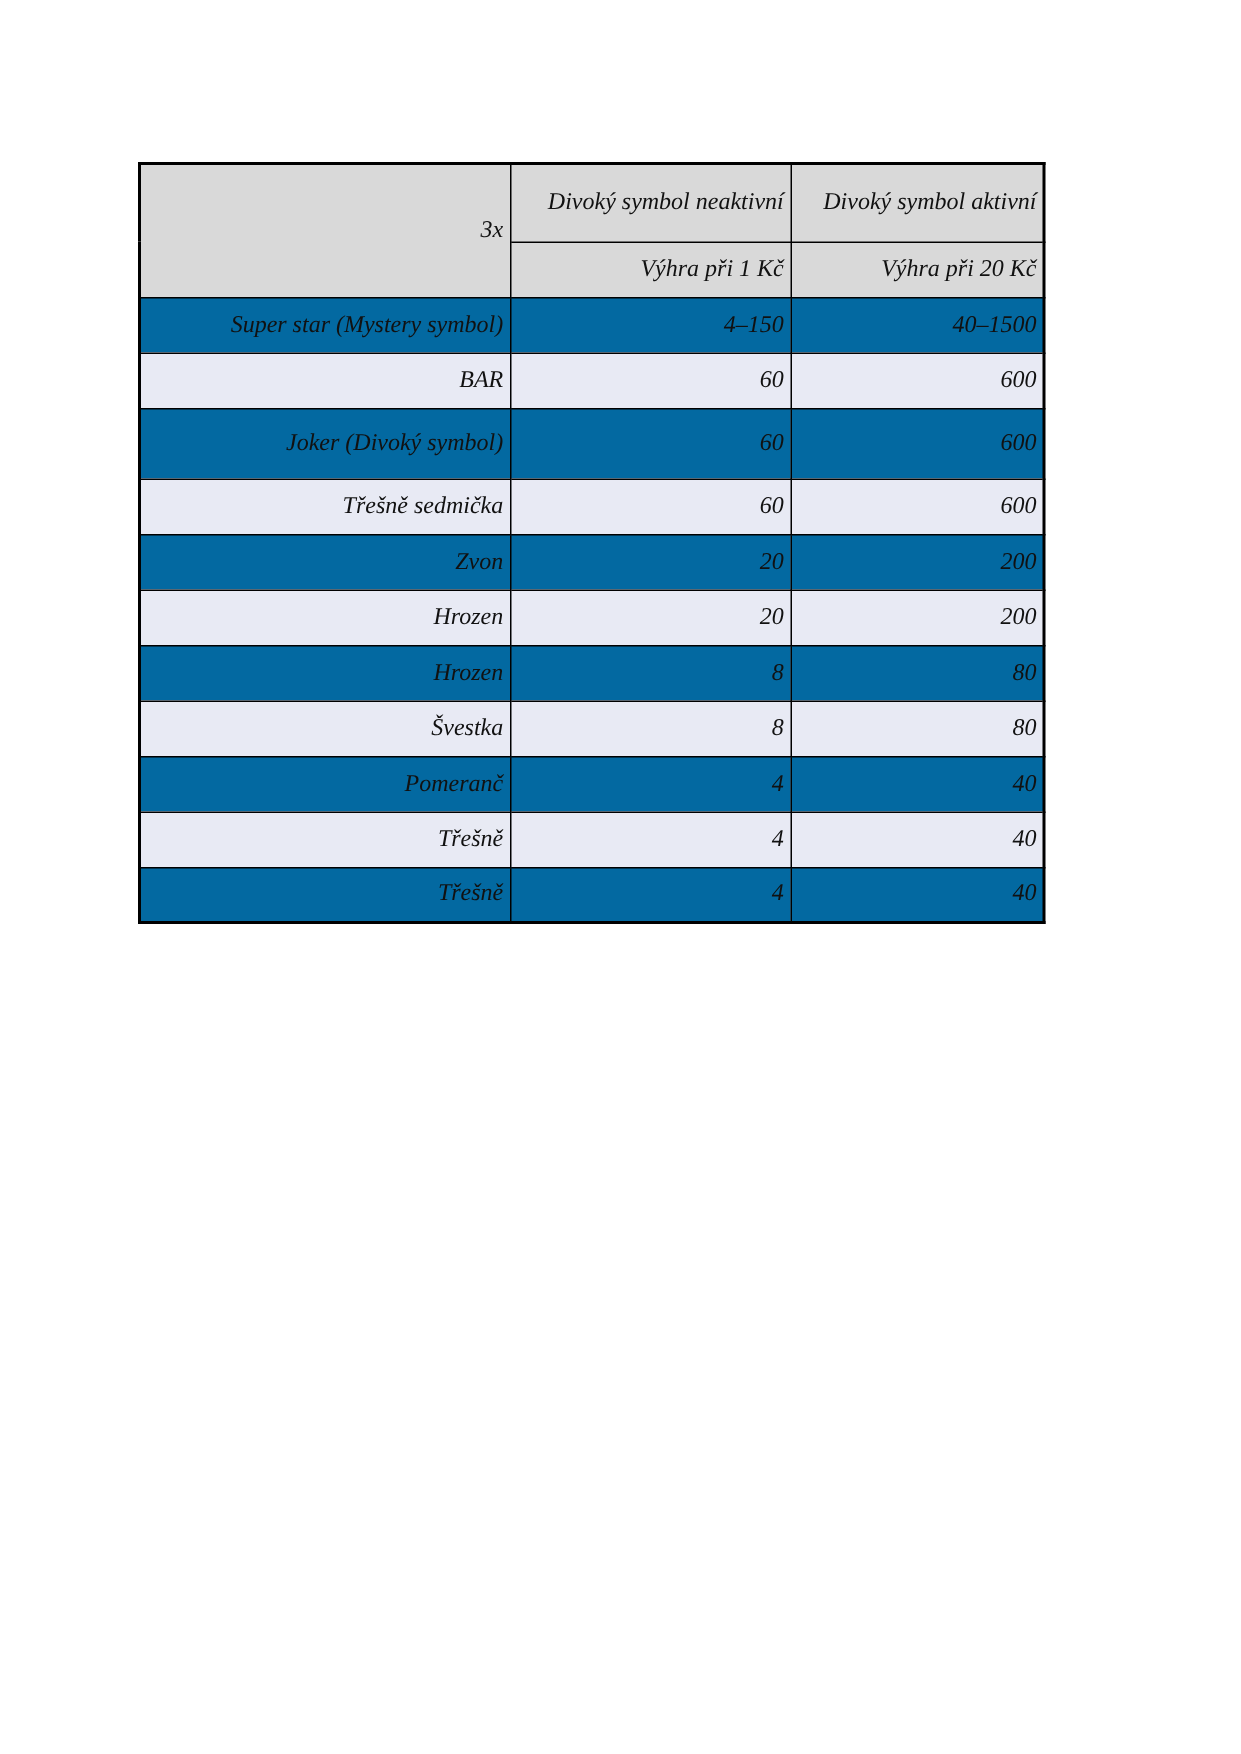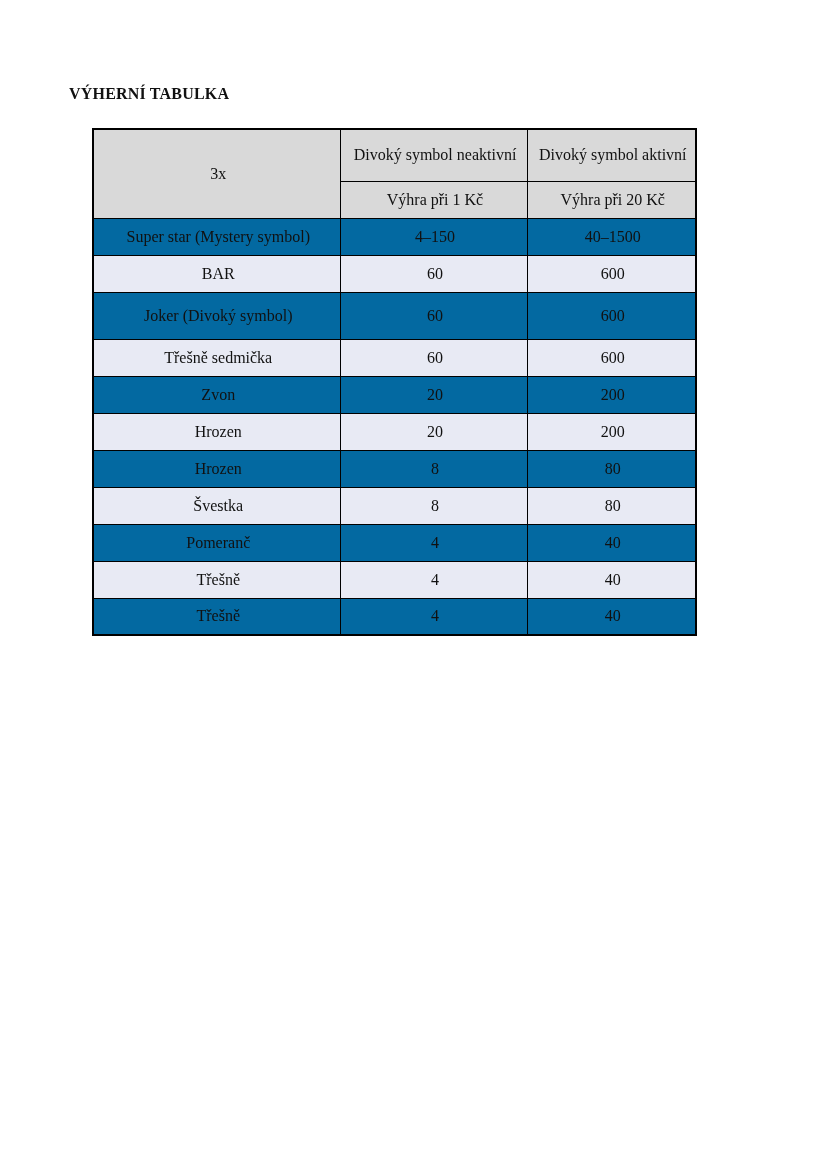--- a/index.html
+++ b/index.html
@@ -43,41 +43,41 @@
     width: 603px;
     table-layout: fixed;
     font-size: 16px;
   }
   table.payout col.c1 { width: 247px; }
   table.payout col.c2 { width: 187px; }
   table.payout col.c3 { width: 169px; }
   table.payout th, table.payout td {
     border: 1px solid var(--border);
     font-weight: normal;
-    text-align: center;
+    text-align: right;
     vertical-align: middle;
     padding: 2px 4px 2px 7px;
+    font-style: italic;
   }
   table.payout thead th {
     background: var(--header-bg);
   }
   tr.hdr-group th { height: 52px; }
   tr.hdr-sub th { height: 37px; margin-left: 40px; }
   th.corner { vertical-align: middle; }
   tbody td { height: 37px; background: #0369a1; }
   tbody tr:nth-child(even) td { background: var(--stripe-bg); }
   tbody tr.tall td { height: 47px; }
 </style>
 </head>
 <body>
 
 <div class="page">
   <div class="content">
 
-    <h1 class="doc-title">VÝHERNÍ TABULKA</h1>
 
 
     <div class="table-wrap">
       <table class="payout">
         <colgroup>
           <col class="c1">
             <col class="c2">
             <col class="c3">
         </colgroup>
         <thead>

